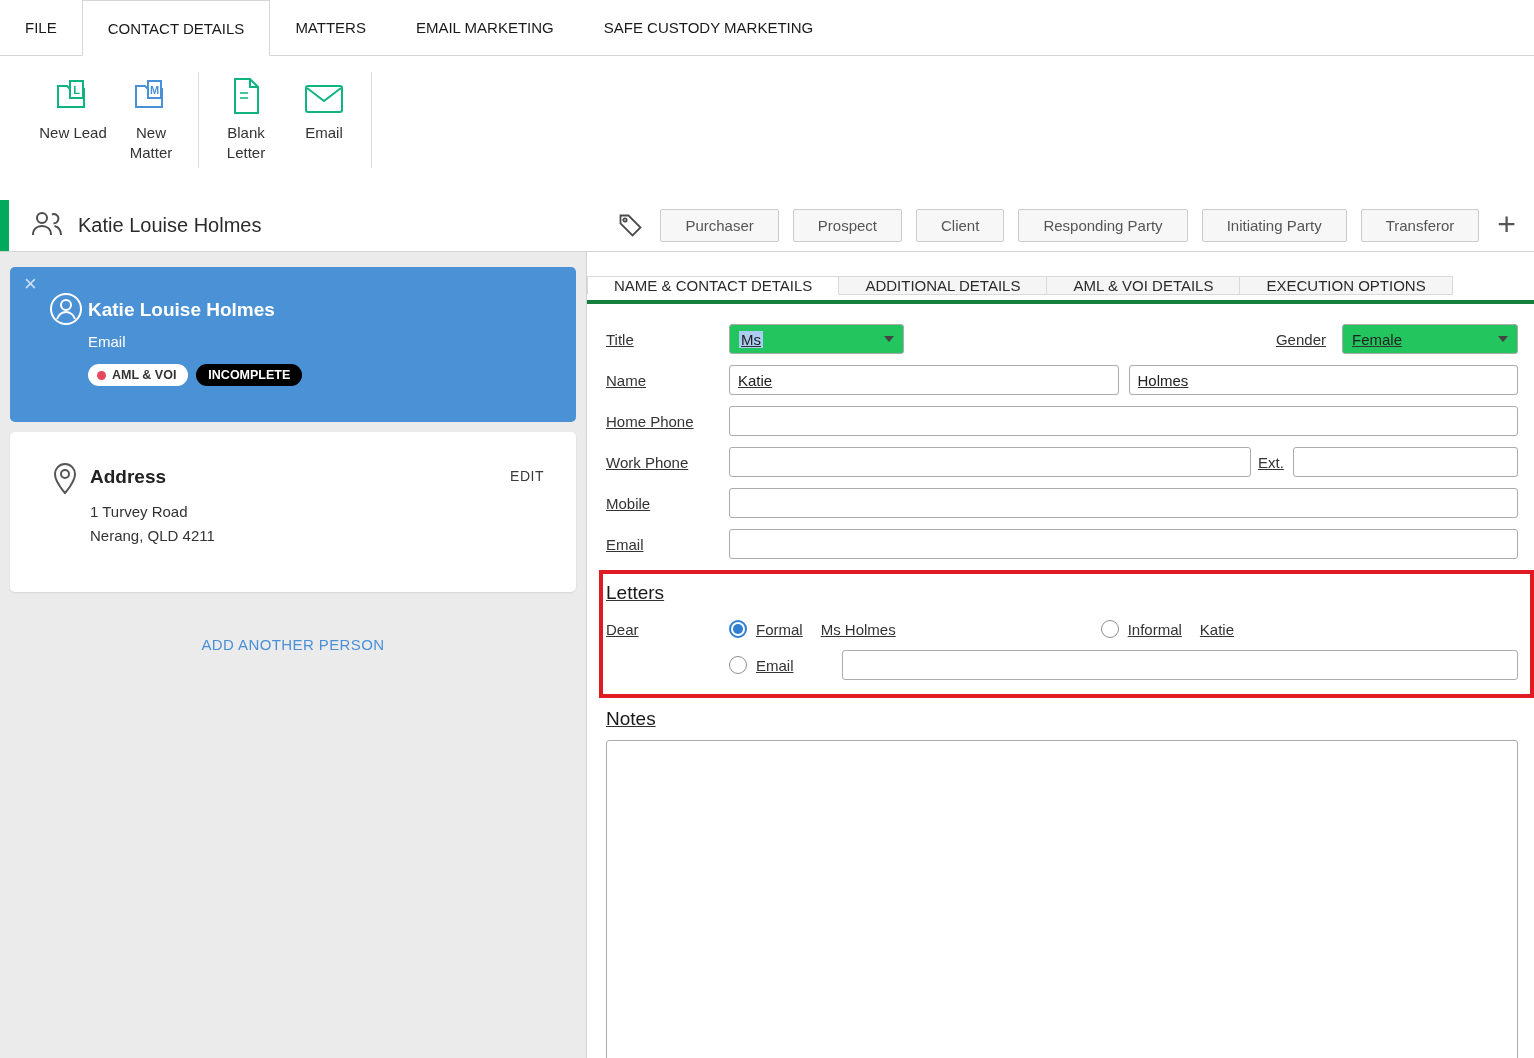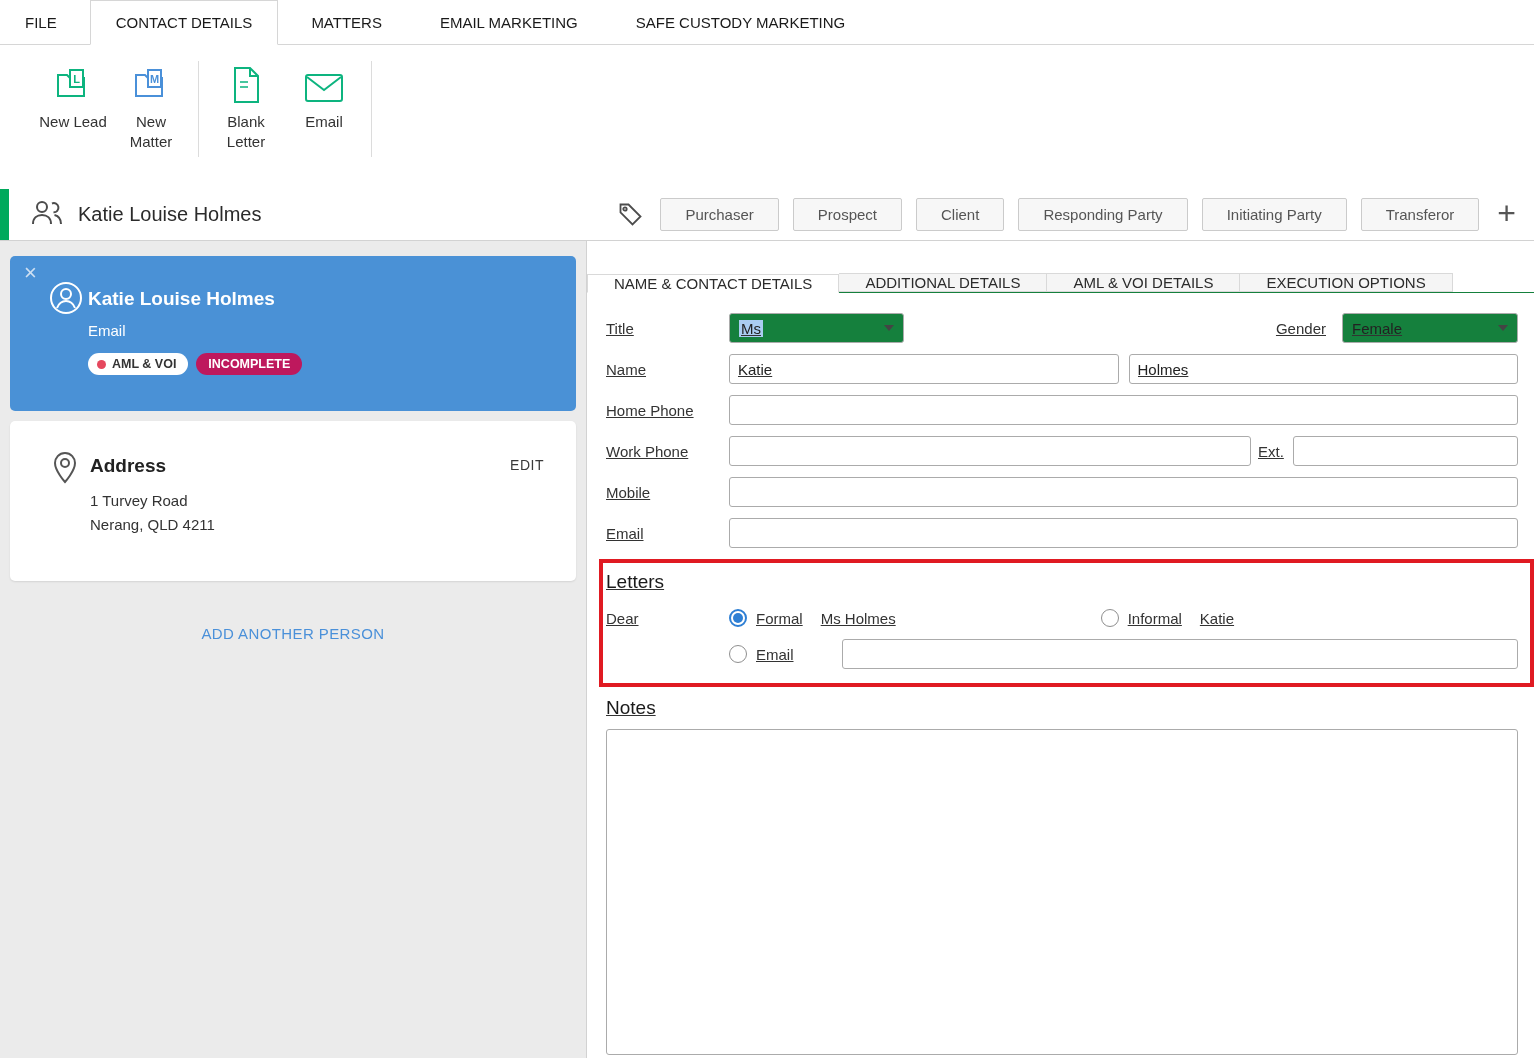--- a/index.html
+++ b/index.html
@@ -1,20 +1,20 @@
 <!DOCTYPE html>
 <html><head>
 <meta charset="utf-8">
 <style>
   * { margin:0; padding:0; box-sizing:border-box; }
   html,body { width:1534px; height:1058px; overflow:hidden; background:#fff;
     font-family:"Liberation Sans", sans-serif; color:#333; }
 
   
-  .top-tabs { display:flex; height:45px; align-items:stretch; border-bottom:1px solid #d6d6d6; background:#fff;gap:8px; }
+  .top-tabs { display:flex; height:56px; align-items:stretch; border-bottom:1px solid #d6d6d6; background:#fff; }
   .top-tab { padding:0 25px; display:flex; align-items:center; font-size:15px; color:#1a1a1a; white-space:nowrap; cursor:default; }
   .top-tab.active { border:1px solid #d6d6d6; border-bottom:1px solid #fff; margin-bottom:-1px; background:#fff; }
 
   
   .ribbon { height:144px; display:flex; align-items:flex-start; padding:16px 0 0 34px; background:#fff; }
   .ribbon-btn { width:78px; display:flex; flex-direction:column; align-items:center; gap:7px; cursor:pointer; }
   .ribbon-btn .icon-box { height:44px; display:flex; align-items:flex-end; justify-content:center; }
   .ribbon-btn .lbl { font-size:15px; color:#333; text-align:center; line-height:1.35; width:70px; }
   .ribbon-sep { width:1px; background:#dcdcdc; height:96px; margin:0 8px; }
 
@@ -34,49 +34,49 @@
   .person-card { background:#4a91d6; border-radius:5px; height:155px; position:relative; color:#fff;
     padding:32px 0 0 78px; margin-bottom:10px; cursor:pointer; }
   .card-close { position:absolute; left:14px; top:4px; font-size:22px; color:#cfe0f2; cursor:pointer; line-height:1.2; }
   .person-avatar { position:absolute; left:38px; top:24px; }
   .pc-name { font-size:19px; font-weight:bold; }
   .pc-sub { font-size:15px; margin-top:12px; }
   .pc-badges { display:flex; gap:8px; margin-top:14px; align-items:center; }
   .badge-light { background:#fff; color:#333; font-size:12.5px; font-weight:bold; padding:4px 12px 4px 9px;
     border-radius:12px; display:flex; align-items:center; gap:6px; }
   .badge-dot { width:9px; height:9px; border-radius:50%; background:#e5485e; }
-  .badge-danger { background:#be185d; color:#fff; font-size:12.5px; font-weight:bold; padding:4px 12px; border-radius:12px; }
+  .badge-danger { background:#000000; color:#fff; font-size:12.5px; font-weight:bold; padding:4px 12px; border-radius:12px; }
 
   .address-card { background:#fff; border-radius:5px; height:160px; position:relative; padding:34px 20px 0 80px;
     box-shadow:0 1px 2px rgba(0,0,0,0.10); }
   .pin-wrap { position:absolute; left:42px; top:30px; }
   .address-title { font-size:19px; font-weight:bold; color:#222; }
   .edit-link { position:absolute; right:32px; top:36px; font-size:14px; color:#3a3a3a; letter-spacing:0.5px; cursor:pointer; }
   .address-line1 { font-size:15px; color:#333; margin-top:15px; }
   .address-line2 { font-size:15px; color:#333; margin-top:7px; }
 
   .add-person { text-align:center; margin-top:44px; color:#4a90d9; font-size:15px; letter-spacing:0.4px; cursor:pointer; }
 
   
   .right-panel { flex:1; background:#fff; display:flex; flex-direction:column; min-width:0; }
-  .detail-tabs { display:flex; margin-top:16px; height:43px; border-bottom:1px solid #15803d; align-items:flex-end; }
+  .detail-tabs { display:flex; margin-top:24px; height:43px; border-bottom:4px solid #15803d; align-items:flex-start; }
   .dtab { padding:0 26px; display:flex; align-items:center; font-size:15px; color:#2b2b2b; background:#f5f5f5;
     border:1px solid #d9d9d9; border-left:none; white-space:nowrap; cursor:pointer; }
   .dtab:first-child { border-left:1px solid #d9d9d9; }
   .dtab.active { background:#fff; border-bottom:1px solid #fff; margin-bottom:-1px; }
 
   .form-area { padding:20px 16px 0 19px;text-decoration:underline; }
   .form-row { display:flex; align-items:center; margin-bottom:11px; }
   .f-label { width:123px; flex:none; font-size:15px; color:#333; }
   .f-input { height:30px; border:1px solid #ababab; border-radius:3px; font-size:15px; padding:0 8px;
     font-family:inherit; color:#222; background:#fff; outline:none; }
   .grow { flex:1; min-width:0; }
   .spacer { flex:1; }
 
-  .dd { width:176px; height:30px; border:1px solid #ababab; border-radius:3px; background:#15803d; display:flex;
+  .dd { width:176px; height:30px; border:1px solid #ababab; border-radius:3px; background:#22c55e; display:flex;
     align-items:center; justify-content:space-between; padding:0 9px; font-size:15px; color:#222; cursor:pointer; }
   .caret { width:0; height:0; border-left:5px solid transparent; border-right:5px solid transparent; border-top:6px solid #444; }
   .sel-hl { background:#aacdf1; padding:0 2px; }
   .gender-label { font-size:15px; color:#333; margin-right:16px; }
 
   .name-input { flex:1; min-width:0; margin-right:10px; }
   .name-input:last-child { margin-right:0; }
   .work-input { width:522px; flex:none; }
   .ext-label { font-size:15px; color:#333; margin:0 9px 0 7px; }
 

